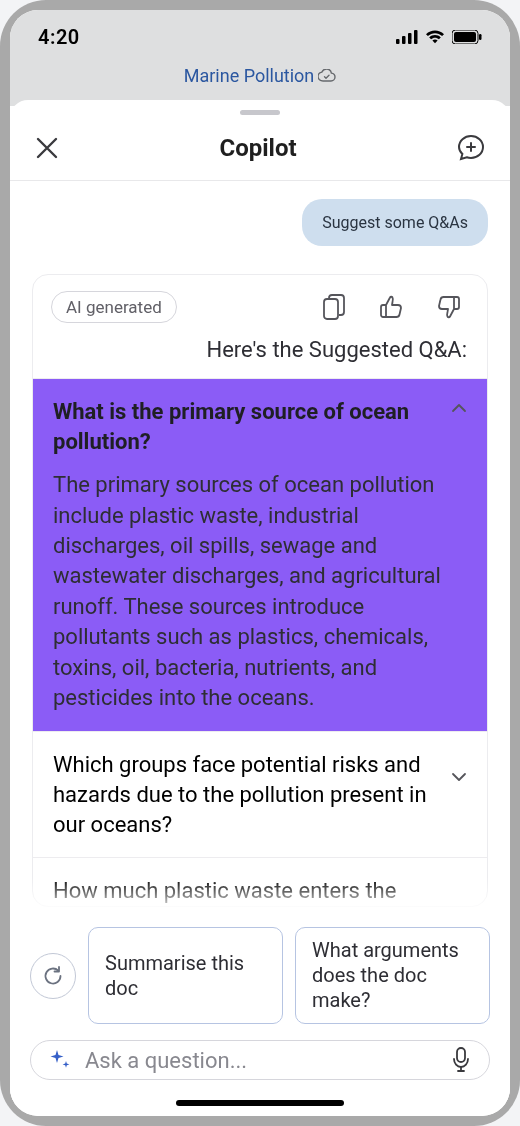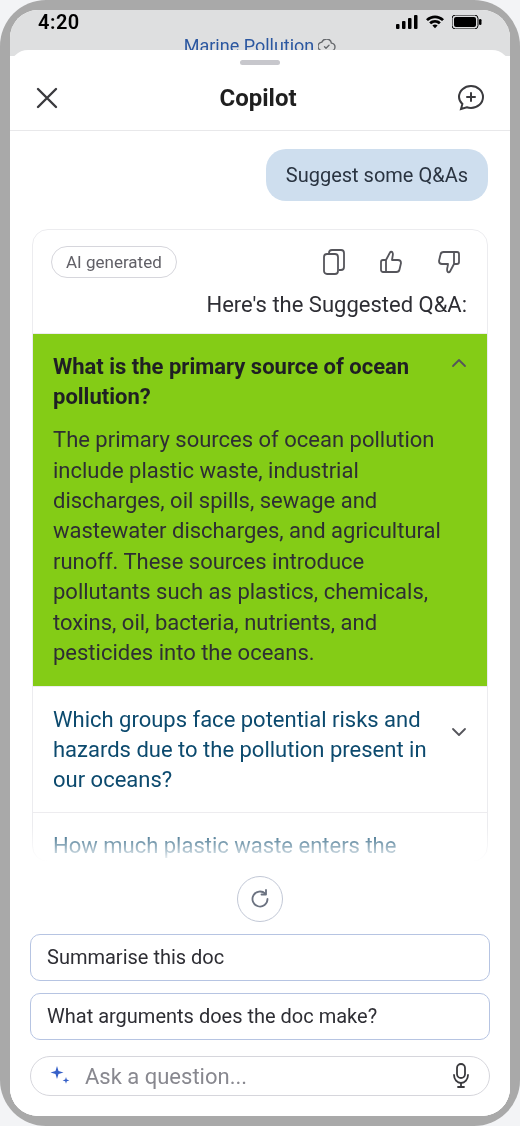--- a/index.html
+++ b/index.html
@@ -34,53 +34,53 @@
     height: 66px; display: flex; align-items: center; justify-content: space-between; padding: 0 24px;
     border-bottom: 1px solid #e8e8ea;
   }
   .sheet-title { font-size: 24px; font-weight: 700; color: #1f1f1f; }
   .close-x { width: 26px; height: 26px; }
   .new-chat { width: 30px; height: 30px; }
   .chat-area {
     flex: 1; overflow: hidden; padding: 18px 22px 0; position: relative;
   }
   .user-bubble {
-    background: #cedeee; color: #2a3441; font-size: 20px; padding: 14px 20px; border-radius: 20px;
+    background: #cedeee; color: #2a3441; font-size: 16px; padding: 14px 20px; border-radius: 20px;
     float: right; margin-bottom: 28px;
   }
   .clearfix::after { content: ""; display: table; clear: both; }
   .card {
     border: 1px solid #ececef; border-radius: 16px; overflow: hidden; background: #fff;
   }
   .card-head {
     padding: 16px 18px 10px; display: flex; align-items: center; justify-content: space-between;
   }
   .tag {
     border: 1px solid #d6d6dc; color: #616067; border-radius: 16px; padding: 5px 14px; font-size: 17px;
   }
   .card-actions { display: flex; gap: 34px; align-items: center; padding-right: 8px; }
   .card-intro { padding: 4px 20px 16px; font-size: 22px; color: #2e2e34; text-align: right; }
   .qa-item {
     border-top: 1px solid #edecef; padding: 18px 20px;
   }
-  .qa-item.expanded { background: #84cc16; }
+  .qa-item.expanded { background: #8b5cf6; }
   .qa-q-row { display: flex; justify-content: space-between; align-items: flex-start; gap: 14px; }
   .qa-q { font-size: 22px; font-weight: 700; color: #1f1f24; line-height: 1.35; }
-  .qa-q.collapsed-q { font-weight: 400; color: #0c4a6e; }
+  .qa-q.collapsed-q { font-weight: 400; color: #000000; }
   .qa-ans { font-size: 22px; color: #2e2e34; line-height: 1.38; margin-top: 14px; }
   .chev { flex-shrink: 0; margin-top: 6px; }
   .fade-bottom {
     position: absolute; left: 0; right: 0; bottom: 0; height: 36px;
     background: linear-gradient(to bottom, rgba(255,255,255,0), #fff);
     pointer-events: none;
   }
   .bottom-bar {
     padding: 14px 20px 20px; background: #fff;
   }
-  .sugg-row { display: flex; gap: 12px; align-items: stretch; margin-bottom: 16px; flex-direction: column; }
+  .sugg-row { display: flex; gap: 12px; align-items: stretch; margin-bottom: 16px; }
   .refresh-btn {
     width: 46px; height: 46px; border: 1px solid #c2c8d6; border-radius: 50%; display: flex; align-items: center; justify-content: center;
     flex-shrink: 0; align-self: center;
   }
   .sugg-chip {
     border: 1px solid #b6c4e2; border-radius: 10px; padding: 10px 16px; font-size: 20px; color: #2e2e34; line-height: 1.25;
     flex: 1; display: flex; align-items: center;
   }
   .input-row {
     border: 1px solid #d6d6dc; border-radius: 28px; height: 40px; display: flex; align-items: center; padding: 7px 18px; gap: 14px;

